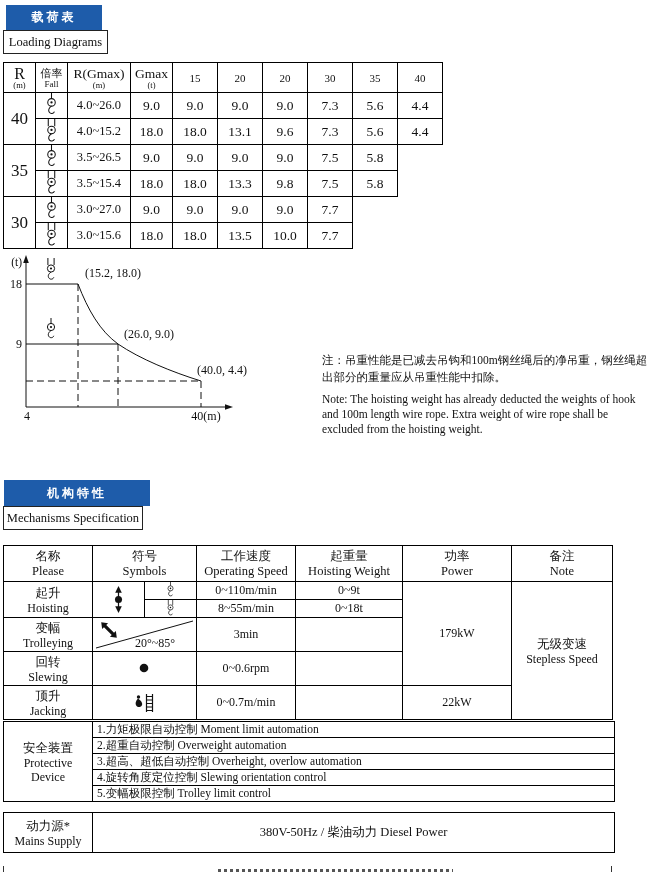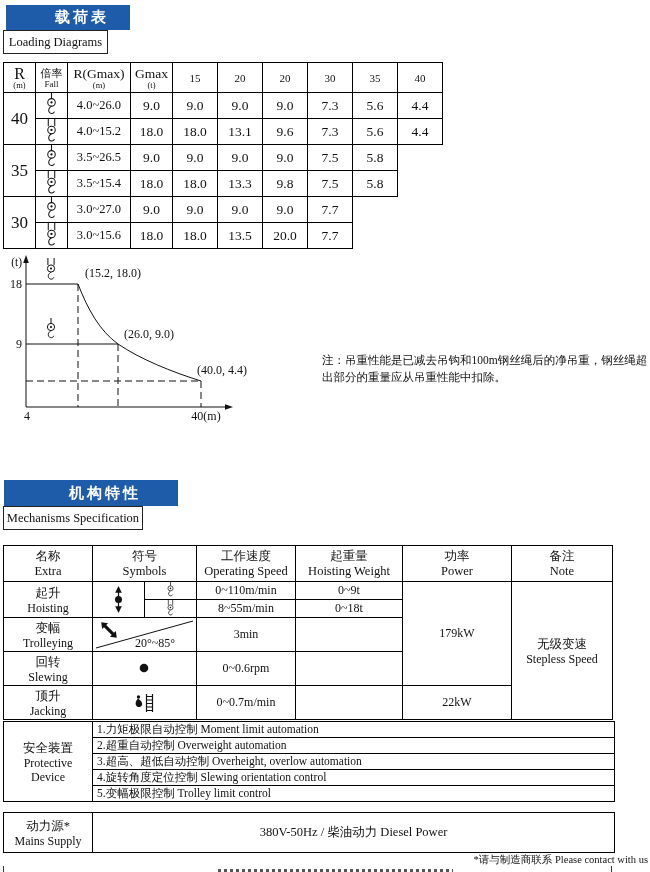--- a/index.html
+++ b/index.html
@@ -1,21 +1,21 @@
 <!DOCTYPE html>
 <html><head>
 <meta charset="utf-8">
 <style>
   html,body{margin:0;padding:0;background:#fff;}
   #page{position:relative;width:650px;height:872px;background:#ffffff;overflow:hidden;
         font-family:"Liberation Serif","DejaVu Serif",serif;color:#111;}
 
   
-  .title-blue{position:absolute;background:#1e5caa;color:#fff;font-weight:bold;font-size:15px;
-              letter-spacing:3px;display:flex;align-items:center;justify-content:center;padding-left:28px;}
+  .title-blue{position:absolute;background:#1e5caa;color:#fff;font-weight:bold;font-size:12px;
+              letter-spacing:3px;display:flex;align-items:center;justify-content:center;}
   .title-en{position:absolute;background:#fff;border:1px solid #222;font-size:12.5px;
             display:flex;align-items:center;justify-content:center;white-space:nowrap;}
 
   table{border-collapse:collapse;table-layout:fixed;}
   td{padding:0;}
 
   
   .ltable{position:absolute;left:3px;top:62px;}
   .ltable td{border:1px solid #000;text-align:center;vertical-align:middle;}
   .ltable td.absent{border:none;}
@@ -221,21 +221,21 @@
     <tr style="height:25px">
       <td class="hookcell">
         <svg width="15" height="25" viewBox="0 0 14 24">
               <use href="#hook-double"></use>
             </svg>
           </td>
       <td class="range">3.0~15.6</td>
       <td class="num">18.0</td>
       <td class="num">18.0</td>
       <td class="num">13.5</td>
-      <td class="num">20.0</td>
+      <td class="num">10.0</td>
       <td class="num">7.7</td>
       <td class="absent"></td>
       <td class="absent"></td>
     </tr>
   </tbody>
     </table>
 
   <svg id="chart" width="340" height="186" viewBox="0 0 340 186">
 
     <line x1="26" y1="10" x2="26" y2="155" stroke="#111" stroke-width="1"></line>
@@ -260,40 +260,41 @@
     <text x="22" y="96" font-size="12" text-anchor="end">9</text>
     <text x="27" y="168" font-size="12" text-anchor="middle">4</text>
     <text x="206" y="168" font-size="12" text-anchor="middle">40(m)</text>
     <text x="85" y="25" font-size="12">(15.2, 18.0)</text>
     <text x="124" y="86" font-size="12">(26.0, 9.0)</text>
     <text x="197" y="122" font-size="12">(40.0, 4.4)</text>
   </svg>
 
   <div class="notes">
     <div class="note-cn">注：吊重性能是已减去吊钩和100m钢丝绳后的净吊重，钢丝绳超出部分的重量应从吊重性能中扣除。</div>
+    <div class="note-en">Note: The hoisting weight has already deducted the weights of hook and 100m length wire rope. Extra weight of wire rope shall be excluded from the hoisting weight.</div>
   </div>
 
   <div class="title-blue" style="left:4px;top:480px;width:146px;height:26px">机构特性</div>
   <div class="title-en" style="left:3px;top:506px;width:138px;height:22px">Mechanisms Specification</div>
 
   <table class="mtable">
     <colgroup>
       <col style="width:89px">
         <col style="width:52px">
         <col style="width:52px">
       <col style="width:99px">
         <col style="width:107px">
         <col style="width:109px">
         <col style="width:101px">
     </colgroup>
     <tbody>
         <tr style="height:36px">
       <td>
         <div class="mh-cn">名称</div>
-        <div class="mh-en">Extra</div>
+        <div class="mh-en">Please</div>
           </td>
       <td colspan="2">
         <div class="mh-cn">符号</div>
         <div class="mh-en">Symbols</div>
           </td>
       <td>
         <div class="mh-cn">工作速度</div>
         <div class="mh-en">Operating Speed</div>
           </td>
       <td>
@@ -434,21 +435,20 @@
         <tr style="height:40px">
       <td class="slabel">
         <div class="m-cn">动力源*</div>
         <div class="m-en">Mains Supply</div>
           </td>
       <td class="sval">380V-50Hz / 柴油动力  Diesel Power</td>
     </tr>
   </tbody>
     </table>
 
-  <div class="footer">*请与制造商联系  Please contact with us</div>
 
   <div class="partial">
     <span class="tick" style="left:3px"></span>
     <span class="smudge"></span>
     <span class="tick" style="left:611px"></span>
   </div>
 
 </div>
 
 </body></html>

